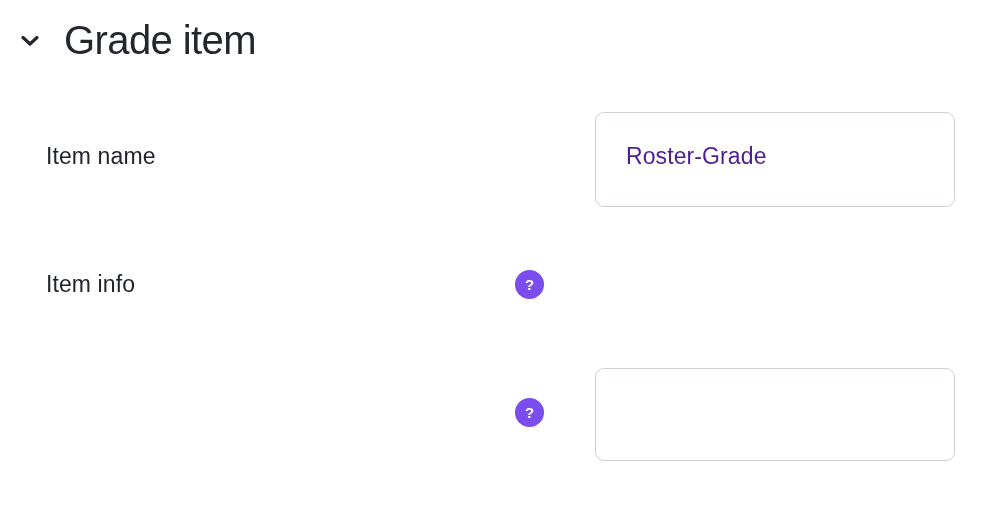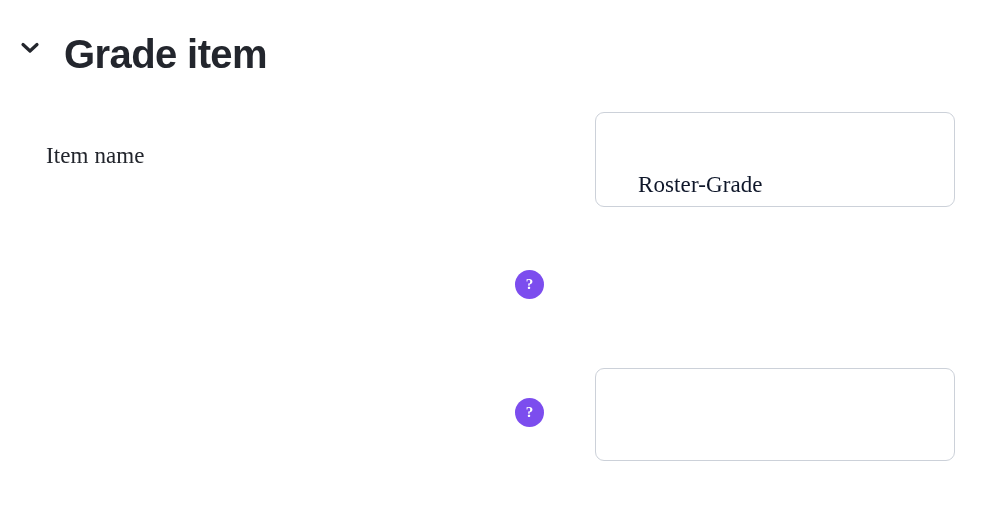--- a/index.html
+++ b/index.html
@@ -38,35 +38,33 @@
     height: 36px;
     display: flex;
     align-items: center;
     justify-content: center;
     flex: 0 0 auto;
     cursor: pointer;
   }
   .chevron svg { display: block; }
   .section-title {
     font-size: 40px;
-    font-weight: 700;
+    font-weight: 400;
     letter-spacing: -0.6px;
     color: #23262d;
     line-height: 1;
     white-space: nowrap;
-    margin-top: 14px;
   }
 
   
   .form {
     position: absolute;
     left: 0;
     top: 112px;
     width: 996px;
-    font-family: Liberation Serif, serif;
   }
   .form-row {
     position: relative;
     height: 128px;
   }
   .row-label {
     position: absolute;
     left: 46px;
     top: 30px;
     font-size: 23px;
@@ -103,29 +101,28 @@
     border: 1px solid #ccd1d9;
     border-radius: 9px;
     background: #ffffff;
     overflow: hidden;
   }
   .field-box.tall { height: 95px; }
   .field-box.mid  { height: 93px; }
 
   .field-value {
     position: absolute;
-    left: 42px;
+    left: 30px;
     top: 29px;
     font-size: 23px;
-    color: #0f172a;
+    color: #4c1d95;
     letter-spacing: 0.1px;
     line-height: 28px;
     white-space: nowrap;
     cursor: text;
-    margin-top: 29px;
   }
   .field-value:empty::before {
     content: attr(data-placeholder);
     color: #9aa1ad;
   }
 
   
   #row-item-name .field-box { top: 0px; }
   #row-item-info .field-box { top: 128px; }
 </style>
@@ -146,20 +143,21 @@
   <div class="form">
 
     <div class="form-row" id="row-item-name">
       <span class="row-label">Item name</span>
       <div class="field-box tall">
         <div class="field-value" data-placeholder="">Roster-Grade</div>
       </div>
     </div>
 
     <div class="form-row" id="row-item-info">
+      <span class="row-label">Item info</span>
       <span class="help-icon">?</span>
       <div class="field-box mid">
         <div class="field-value" data-placeholder=""></div>
       </div>
     </div>
 
     <div class="form-row" id="row-id-number">
       <span class="help-icon">?</span>
 
     </div>

